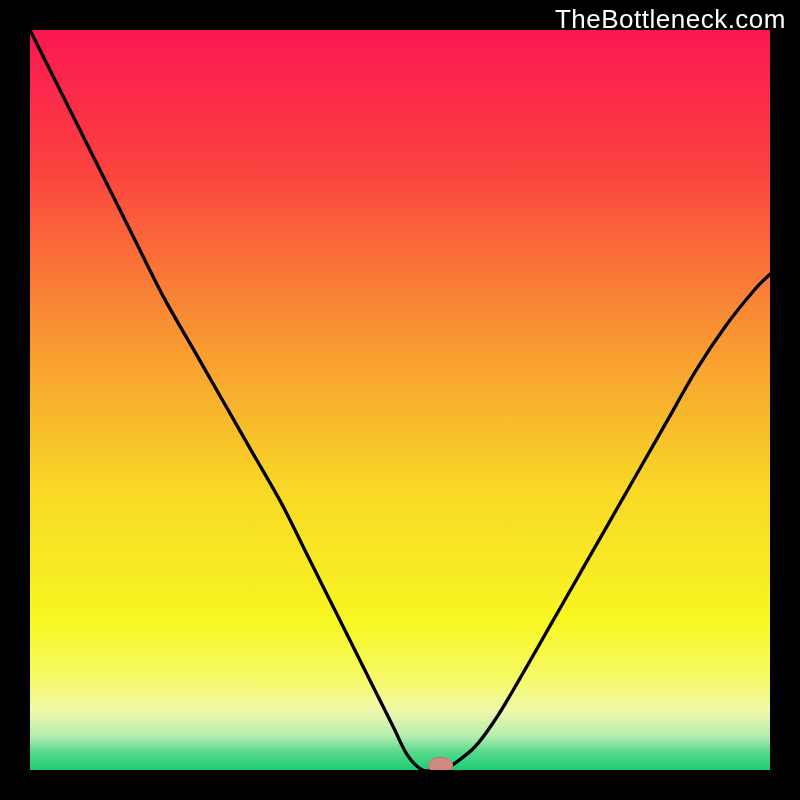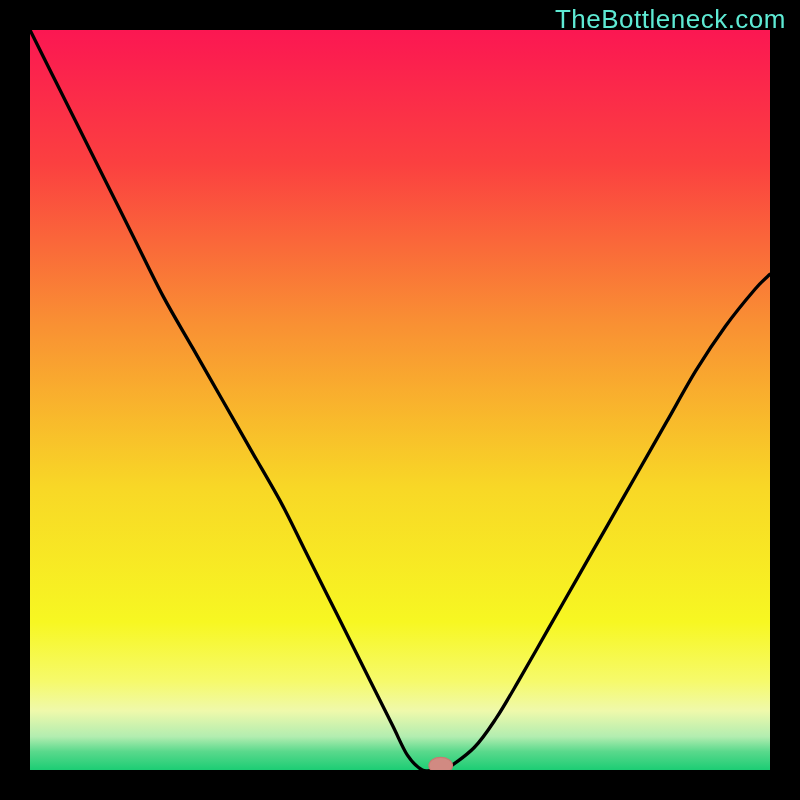--- a/index.html
+++ b/index.html
@@ -13,21 +13,21 @@
   .frame {
     position: relative;
     width: 800px;
     height: 800px;
     background: #000;
   }
   .watermark {
     position: absolute;
     top: 4px;
     right: 14px;
-    color: #5eead4;
+    color: #ffffff;
     font-size: 26px;
     font-weight: 500;
     letter-spacing: 0.5px;
     z-index: 10;
   }
   .plot {
     position: absolute;
     left: 30px;
     top: 30px;
     width: 740px;

